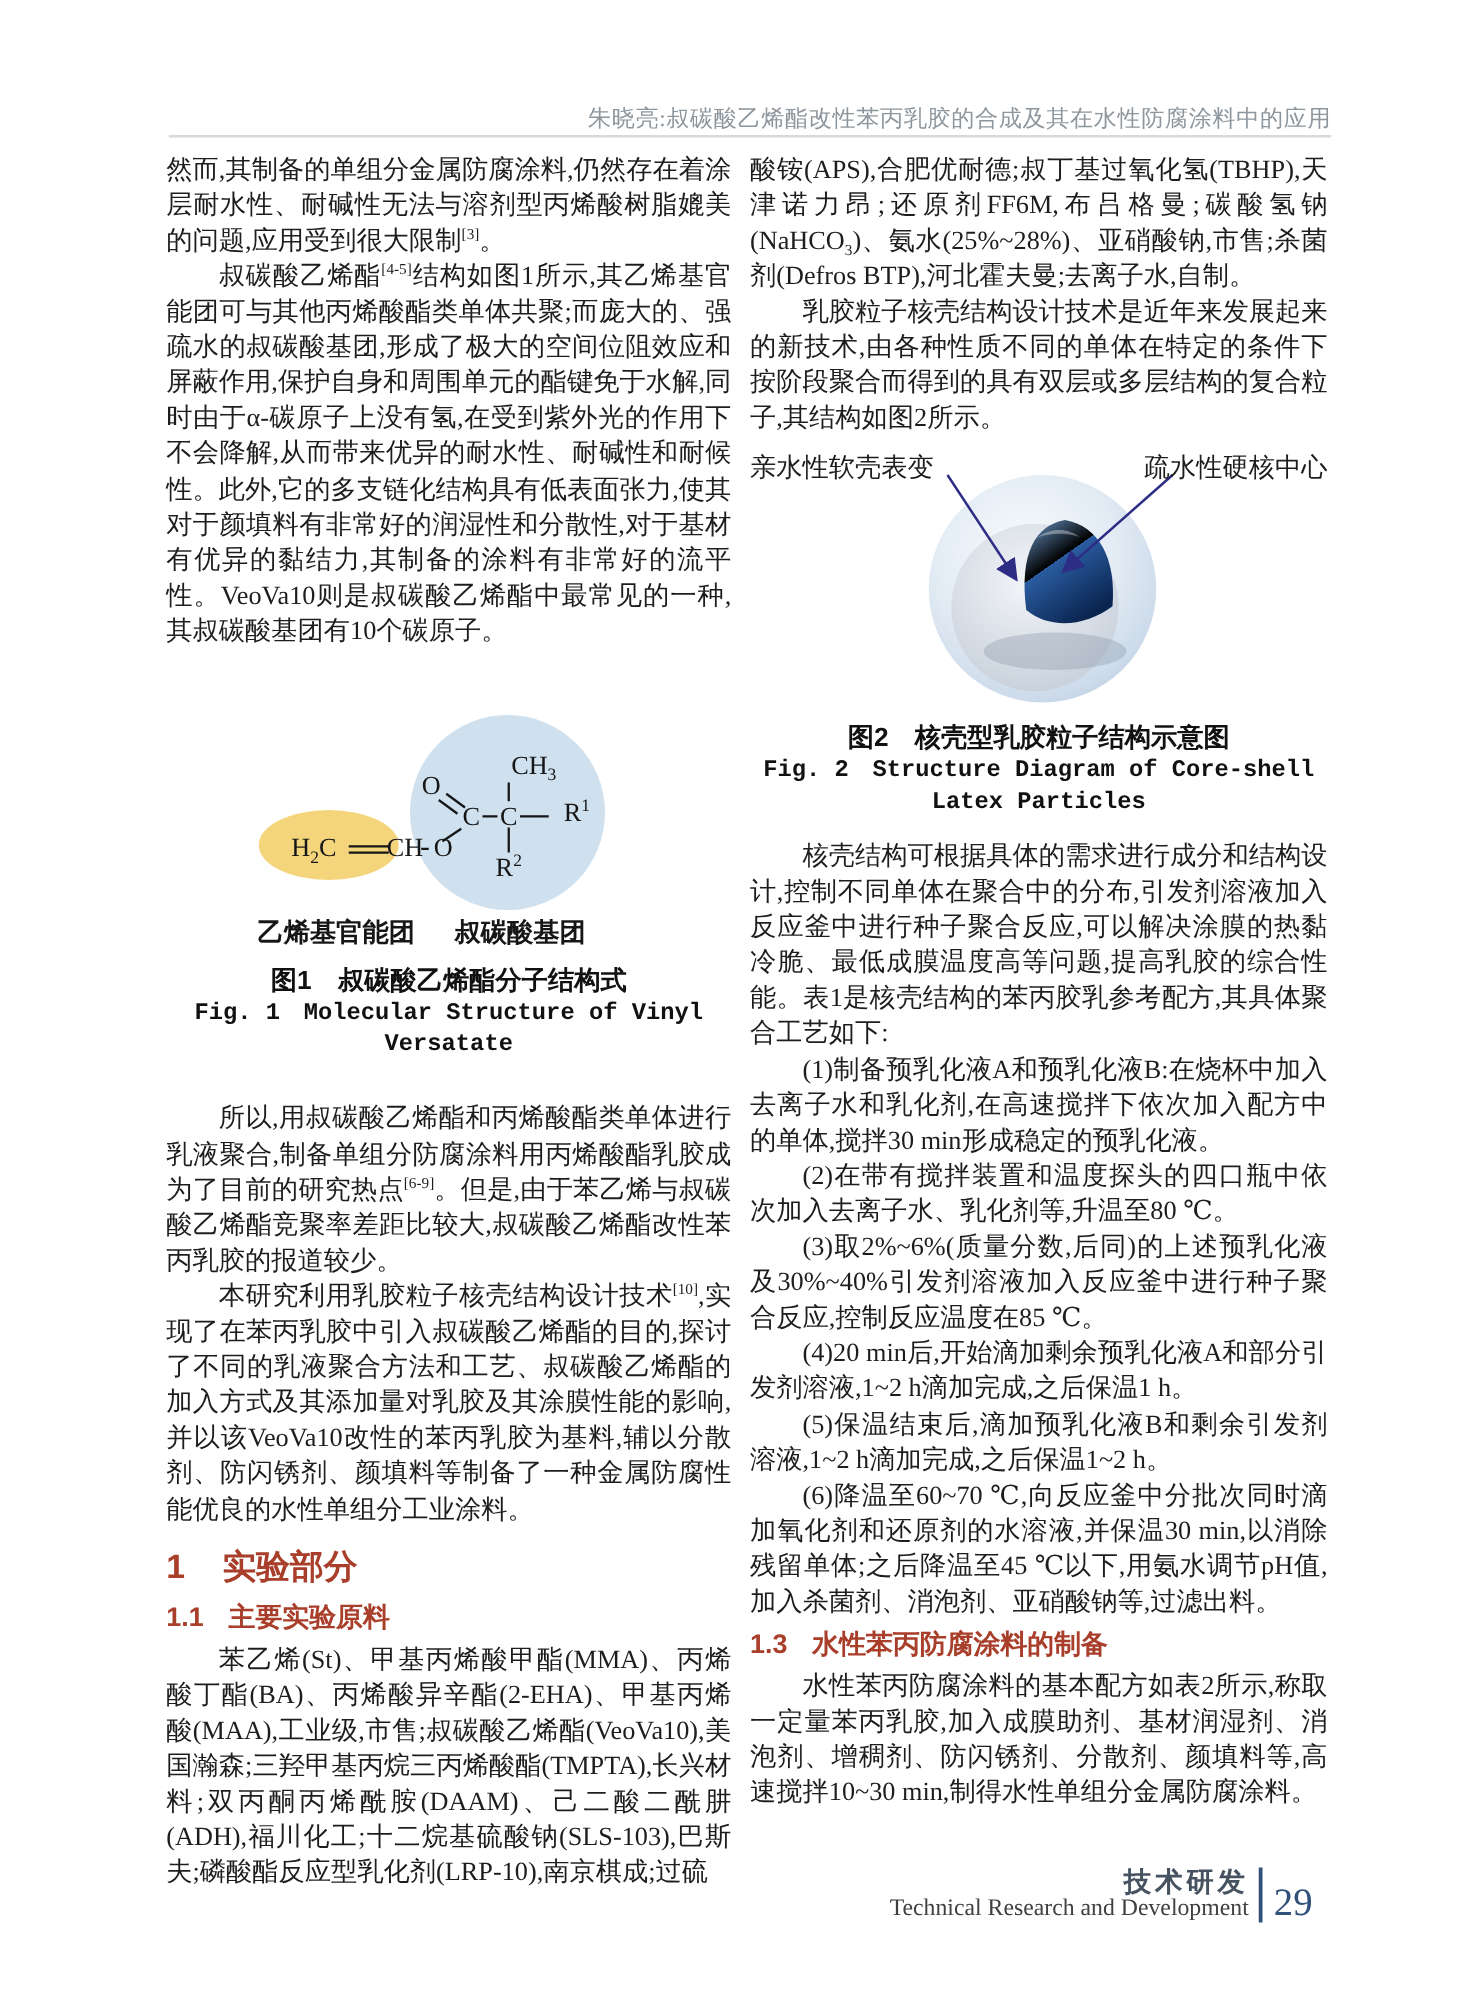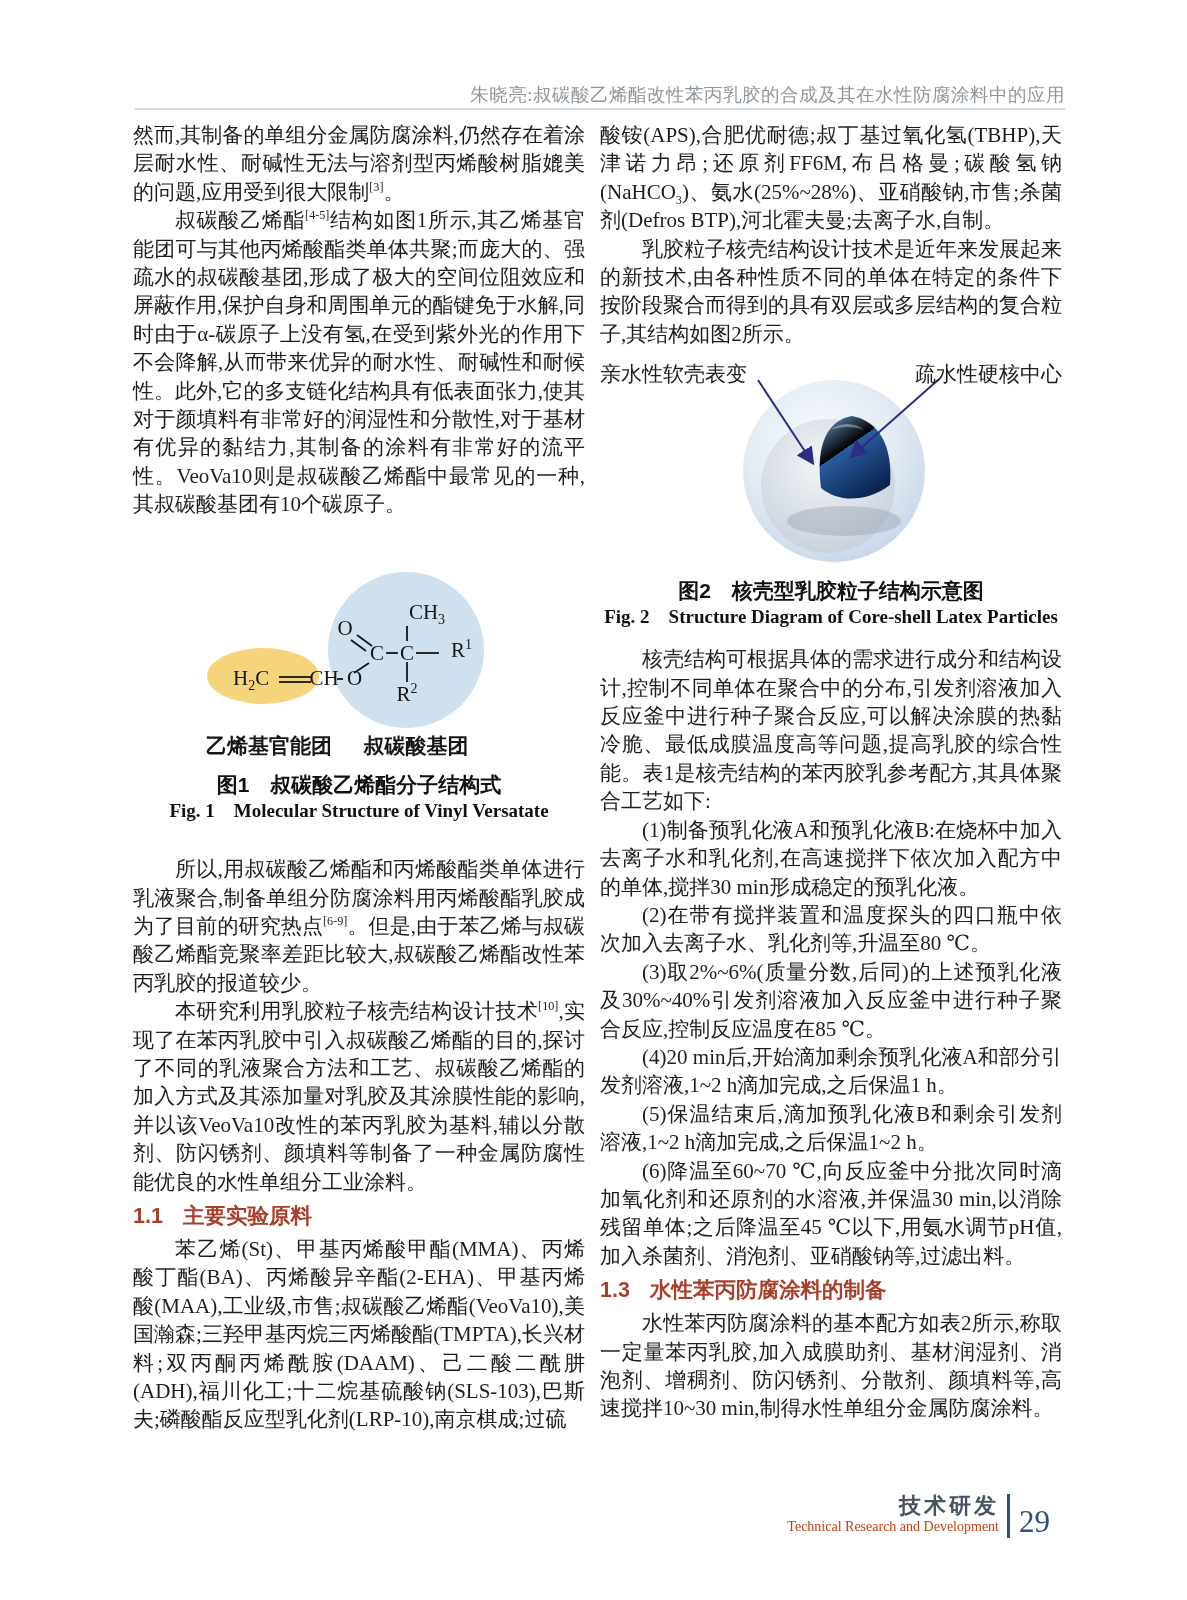--- a/index.html
+++ b/index.html
@@ -38,21 +38,21 @@
   .sec-h2 .h-num { margin-right:20px; }
 
   .figure { margin:0; text-align:center; }
   .fig1-wrap { margin-top:12px; }
   .fig-cap-cn {
     text-align:center; font-weight:bold; font-size:21px; line-height:26px; margin-top:2px;
     font-family:"Liberation Sans","DejaVu Sans",sans-serif; color:#111;
   }
   .fig-cap-en {
     text-align:center; font-weight:bold; font-size:19px; line-height:25px; margin-bottom:6px;
-    font-family:Liberation Serif, serif; color:#111;
+    font-family:Liberation Mono, monospace; color:#111;
   }
   .fig1-spacer { height:26px; }
   .fig2-wrap { position:relative; margin-top:10px; height:216px; }
   .fig2-label {
     position:absolute; top:2px; font-size:21px; color:#1d1d1d; white-space:nowrap;
   }
   .fig2-label-left { left:0; }
   .fig2-label-right { right:0; }
   .fig2-svg { position:absolute; left:0; top:0; }
   .fig2-capblock { margin-top:4px; }
@@ -60,21 +60,21 @@
 
   .footer {
     position:absolute; top:1494px; right:137px;
     display:flex; align-items:flex-start;
   }
   .footer-text { text-align:right; }
   .footer-cn {
     font-family:"Liberation Sans","DejaVu Sans",sans-serif;
     font-weight:bold; font-size:22px; color:#46525f; letter-spacing:3px; line-height:24px;
   }
-  .footer-en { font-size:14px; color:#c2410c; line-height:16px; margin-top:1px; }
+  .footer-en { font-size:19px; color:#404040; line-height:16px; margin-top:1px; }
   .footer-bar { width:3px; height:44px; background:#31517a; margin:0 9px 0 8px; }
   .page-num { font-size:31px; color:#31517a; line-height:44px; padding-top:6px; }
 
   .svg-formula text { font-family:"Liberation Serif","DejaVu Serif",serif; fill:#161616; }
 </style>
 </head>
 <body>
 
 <div class="page">
 
@@ -117,20 +117,23 @@
         <text x="283" y="222" font-size="21" font-weight="bold" fill="#c5211b" text-anchor="middle">叔碳酸基团</text>
       </svg>
       <div class="fig-cap-cn">图1　叔碳酸乙烯酯分子结构式</div>
       <div class="fig-cap-en">Fig. 1　Molecular Structure of Vinyl Versatate</div>
       <div class="fig1-spacer"></div>
     </div>
 
     <p class="indent">所以,用叔碳酸乙烯酯和丙烯酸酯类单体进行乳液聚合,制备单组分防腐涂料用丙烯酸酯乳胶成为了目前的研究热点<sup>[6-9]</sup>。但是,由于苯乙烯与叔碳酸乙烯酯竞聚率差距比较大,叔碳酸乙烯酯改性苯丙乳胶的报道较少。</p>
     <p class="indent">本研究利用乳胶粒子核壳结构设计技术<sup>[10]</sup>,实现了在苯丙乳胶中引入叔碳酸乙烯酯的目的,探讨了不同的乳液聚合方法和工艺、叔碳酸乙烯酯的加入方式及其添加量对乳胶及其涂膜性能的影响,并以该VeoVa10改性的苯丙乳胶为基料,辅以分散剂、防闪锈剂、颜填料等制备了一种金属防腐性能优良的水性单组分工业涂料。</p>
 
+    <div class="sec-h1">
+      <span class="h-num">1</span><span>实验部分</span>
+    </div>
     <div class="sec-h2">
       <span class="h-num">1.1</span><span>主要实验原料</span>
     </div>
     <p class="indent">苯乙烯(St)、甲基丙烯酸甲酯(MMA)、丙烯酸丁酯(BA)、丙烯酸异辛酯(2-EHA)、甲基丙烯酸(MAA),工业级,市售;叔碳酸乙烯酯(VeoVa10),美国瀚森;三羟甲基丙烷三丙烯酸酯(TMPTA),长兴材料;双丙酮丙烯酰胺(DAAM)、己二酸二酰肼(ADH),福川化工;十二烷基硫酸钠(SLS-103),巴斯夫;磷酸酯反应型乳化剂(LRP-10),南京棋成;过硫</p>
   </div>
 
   <div class="col col-right">
     <p>酸铵(APS),合肥优耐德;叔丁基过氧化氢(TBHP),天津诺力昂;还原剂FF6M,布吕格曼;碳酸氢钠(NaHCO<sub>3</sub>)、氨水(25%~28%)、亚硝酸钠,市售;杀菌剂(Defros BTP),河北霍夫曼;去离子水,自制。</p>
 
     <p class="indent">乳胶粒子核壳结构设计技术是近年来发展起来的新技术,由各种性质不同的单体在特定的条件下按阶段聚合而得到的具有双层或多层结构的复合粒子,其结构如图2所示。</p>

